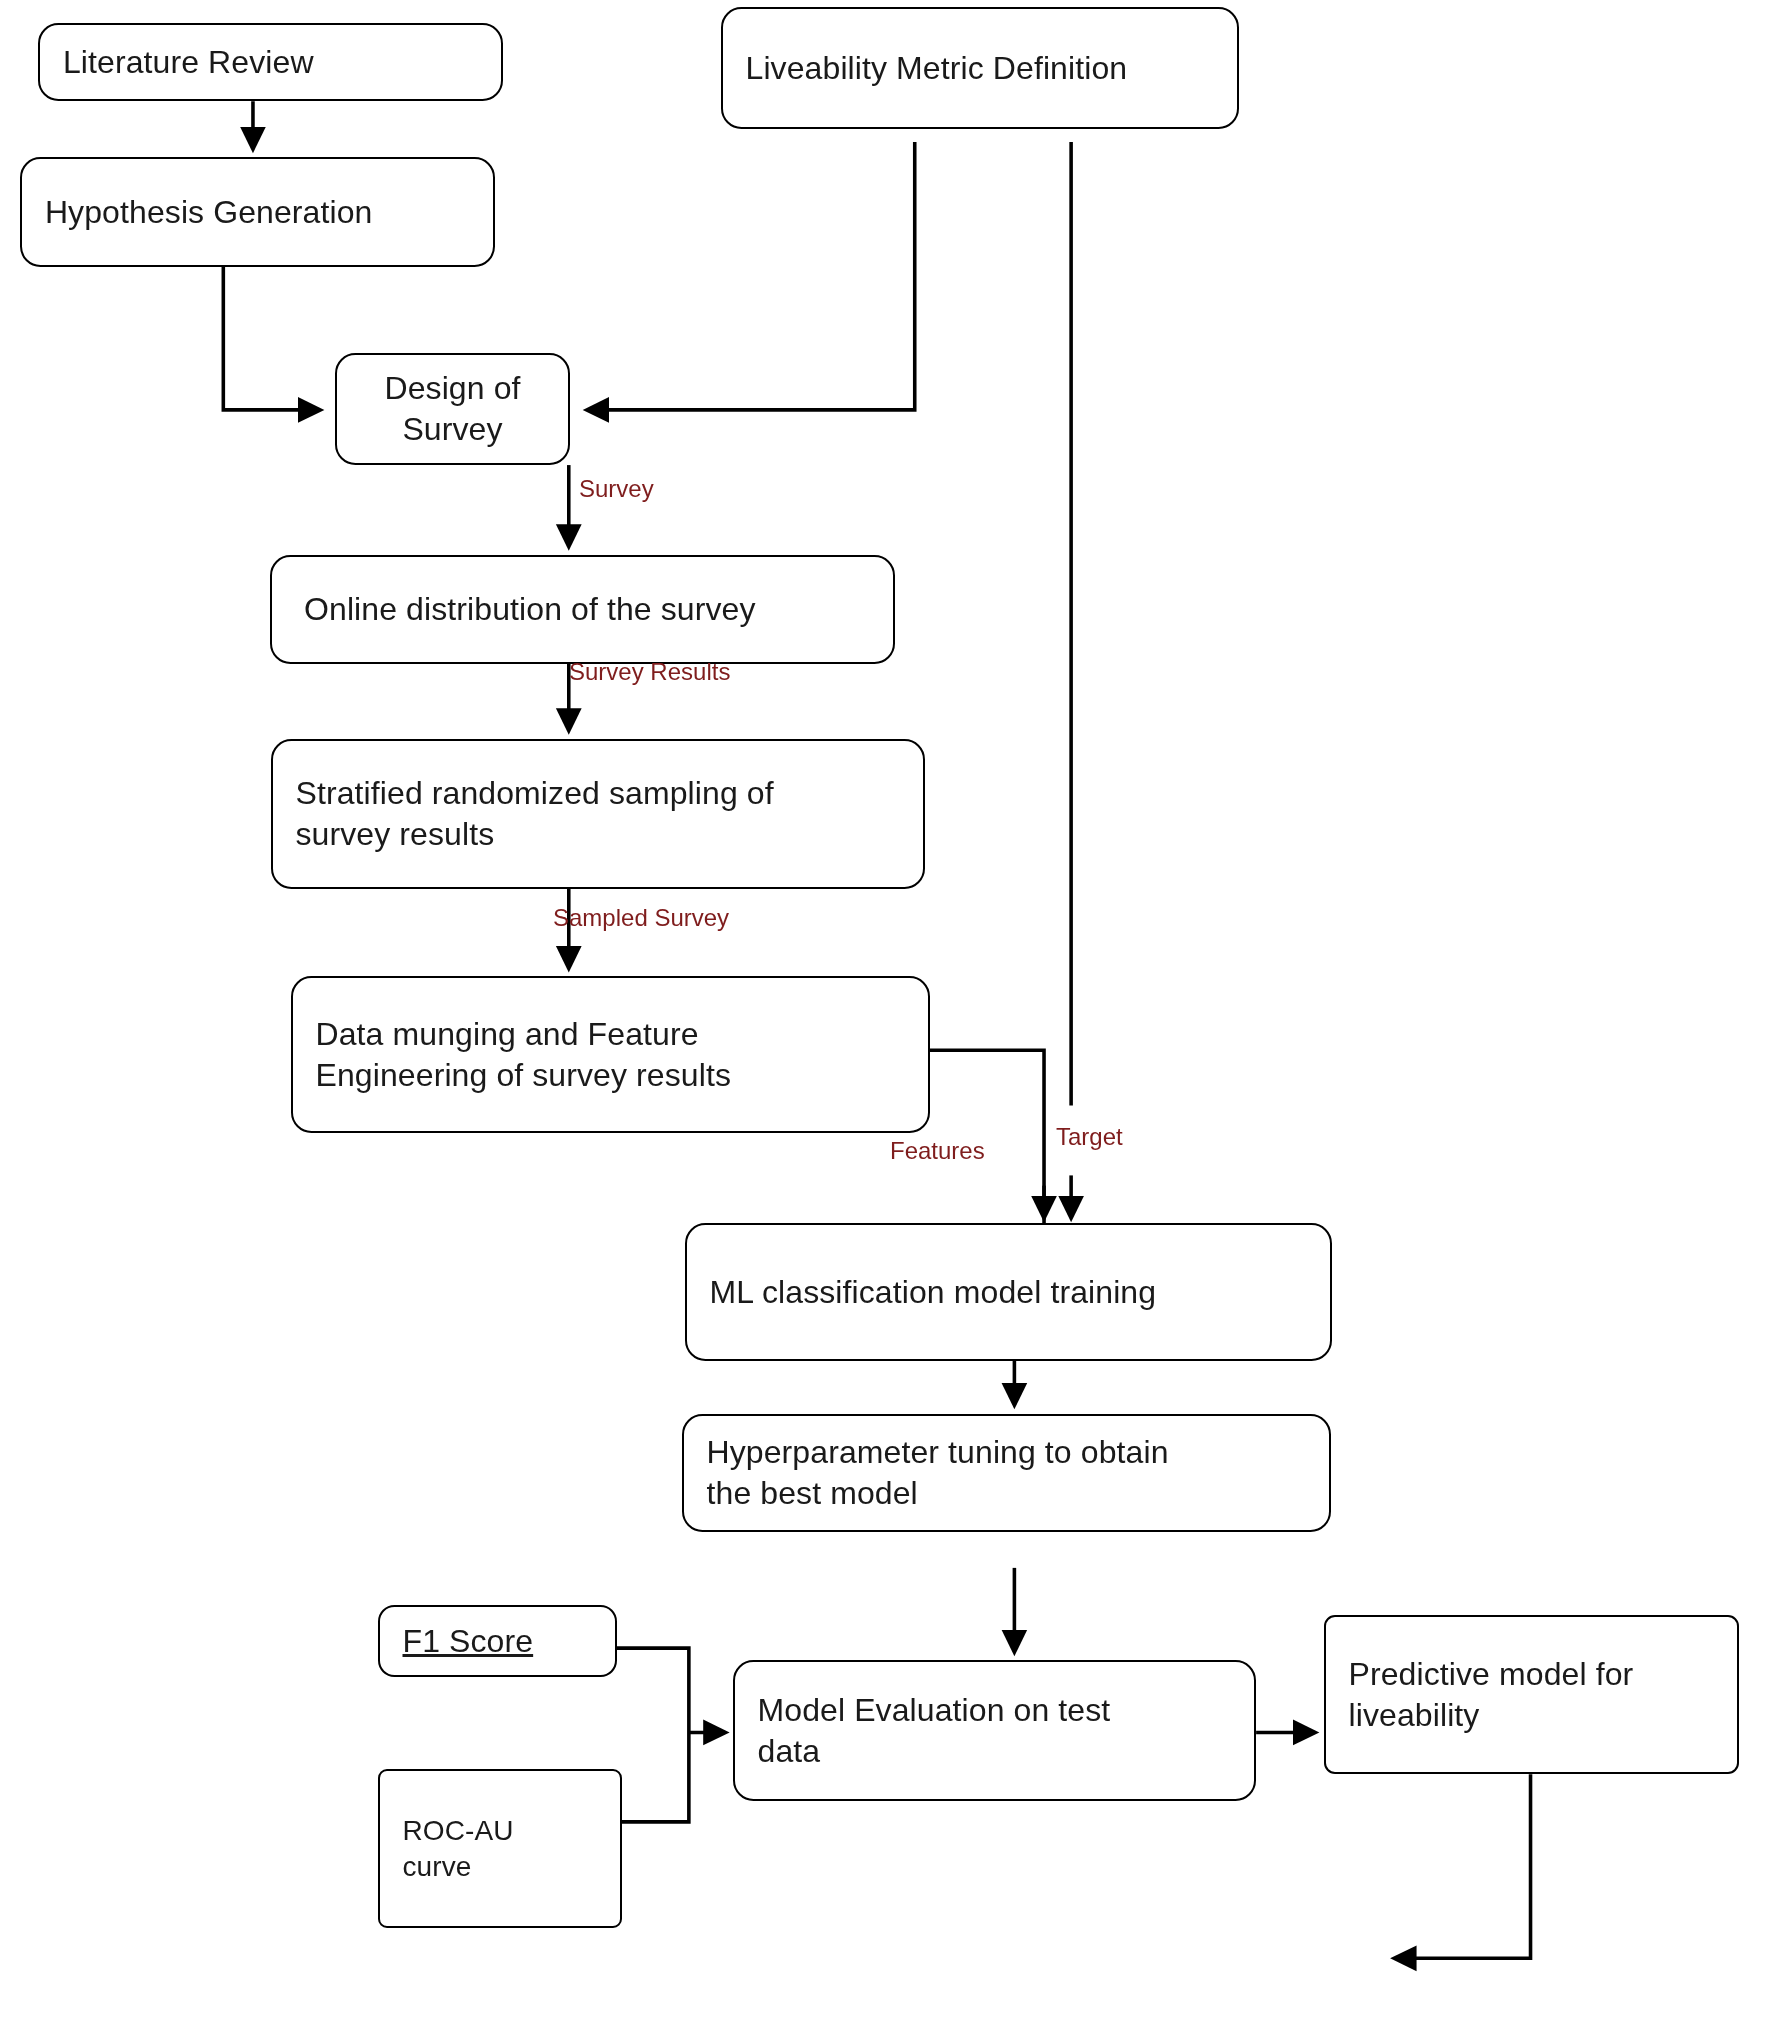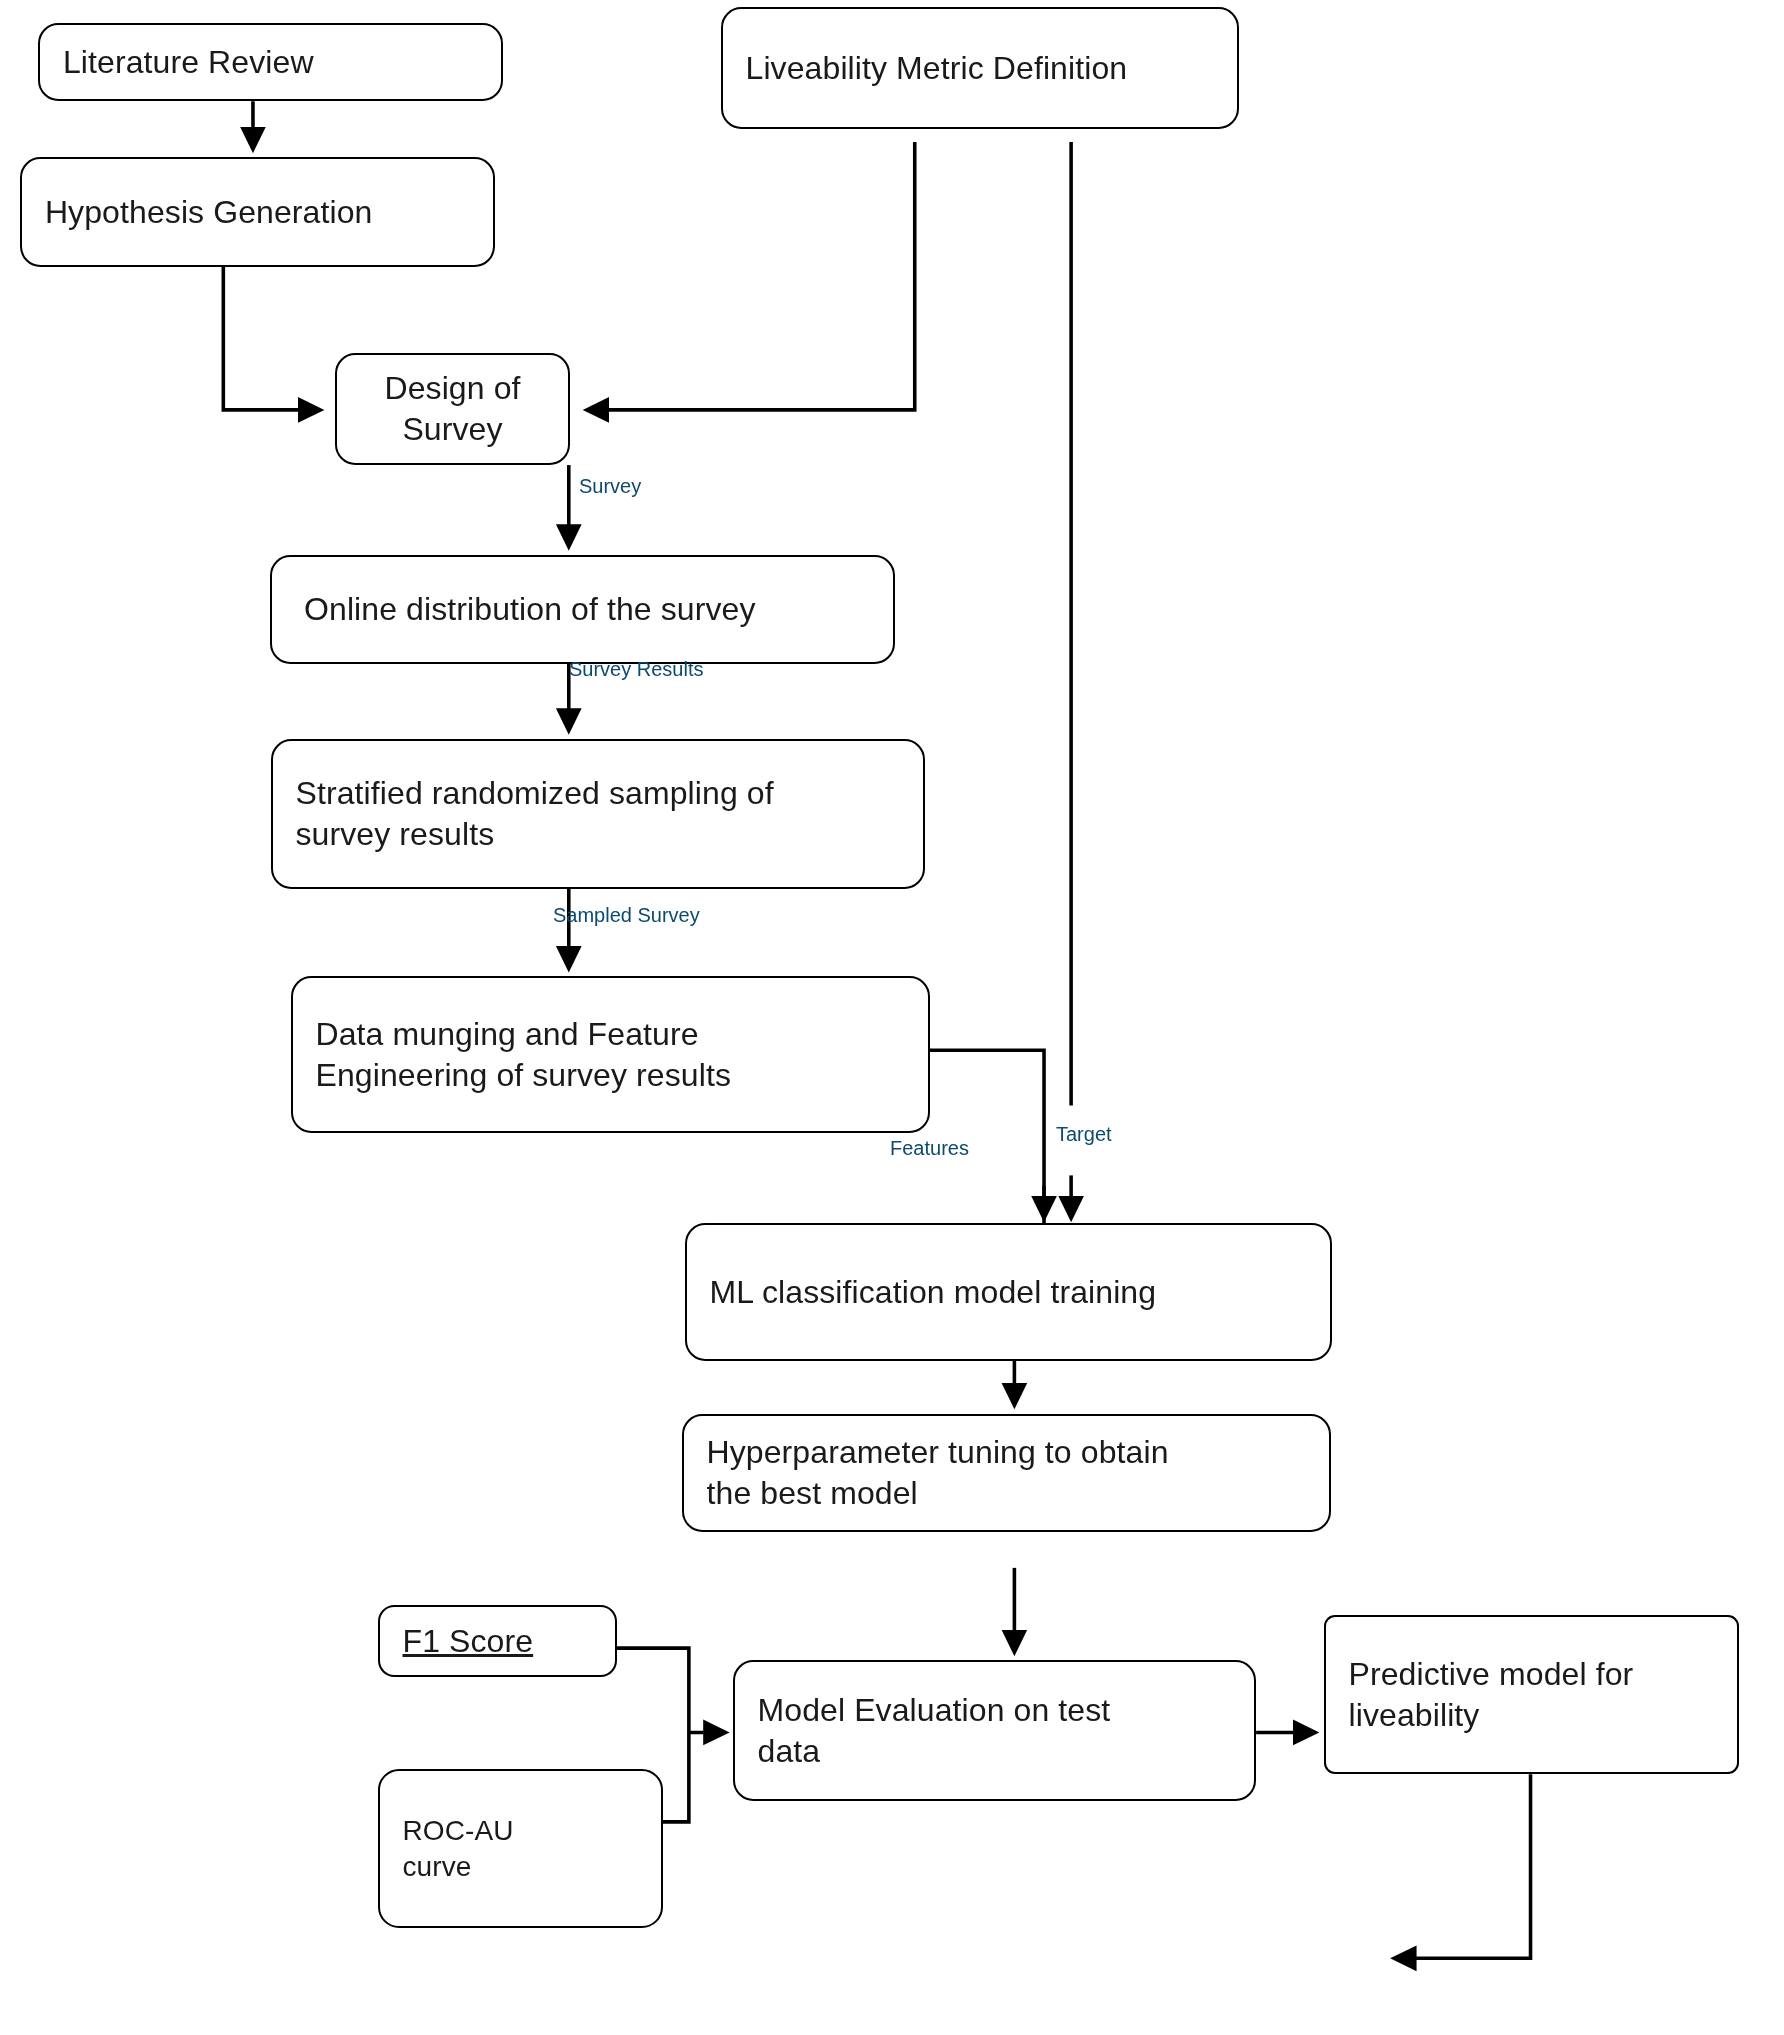--- a/index.html
+++ b/index.html
@@ -40,22 +40,22 @@
     font-size: 32px;
     line-height: 1.28;
     color: #1a1a1a;
     font-weight: 400;
     letter-spacing: 0.1px;
     white-space: pre-line;
   }
   .node.center .label { width: 100%; text-align: center; }
   .edge-label {
     position: absolute;
-    font-size: 20px;
-    color: #0c4a6e;
+    font-size: 24px;
+    color: #7f1d1d;
     z-index: 3;
     white-space: nowrap;
     background: transparent;
   }
 </style>
 </head>
 <body>
 
 <div id="canvas">
 
@@ -158,21 +158,21 @@
 
   <div class="node" style="left:682px; top:1414px; width:649px; height:118px;">
     <span class="label">Hyperparameter tuning to obtain
 the best model</span>
   </div>
 
   <div class="node" style="left:378px; top:1605px; width:239px; height:72px; border-radius:16.4px;">
     <span class="label" style="font-size:32px;text-decoration:underline;">F1 Score</span>
   </div>
 
-  <div class="node" style="left:378px; top:1769px; width:285px; height:159px; border-radius:21px;">
+  <div class="node" style="left:378px; top:1769px; width:244px; height:159px; border-radius:9px;">
     <span class="label" style="font-size:28px;">ROC-AU
 curve</span>
   </div>
 
   <div class="node" style="left:733px; top:1660px; width:523px; height:141px;">
     <span class="label">Model Evaluation on test
 data</span>
   </div>
 
   <div class="node" style="left:1324px; top:1615px; width:415px; height:159px;border-radius:11px;">

